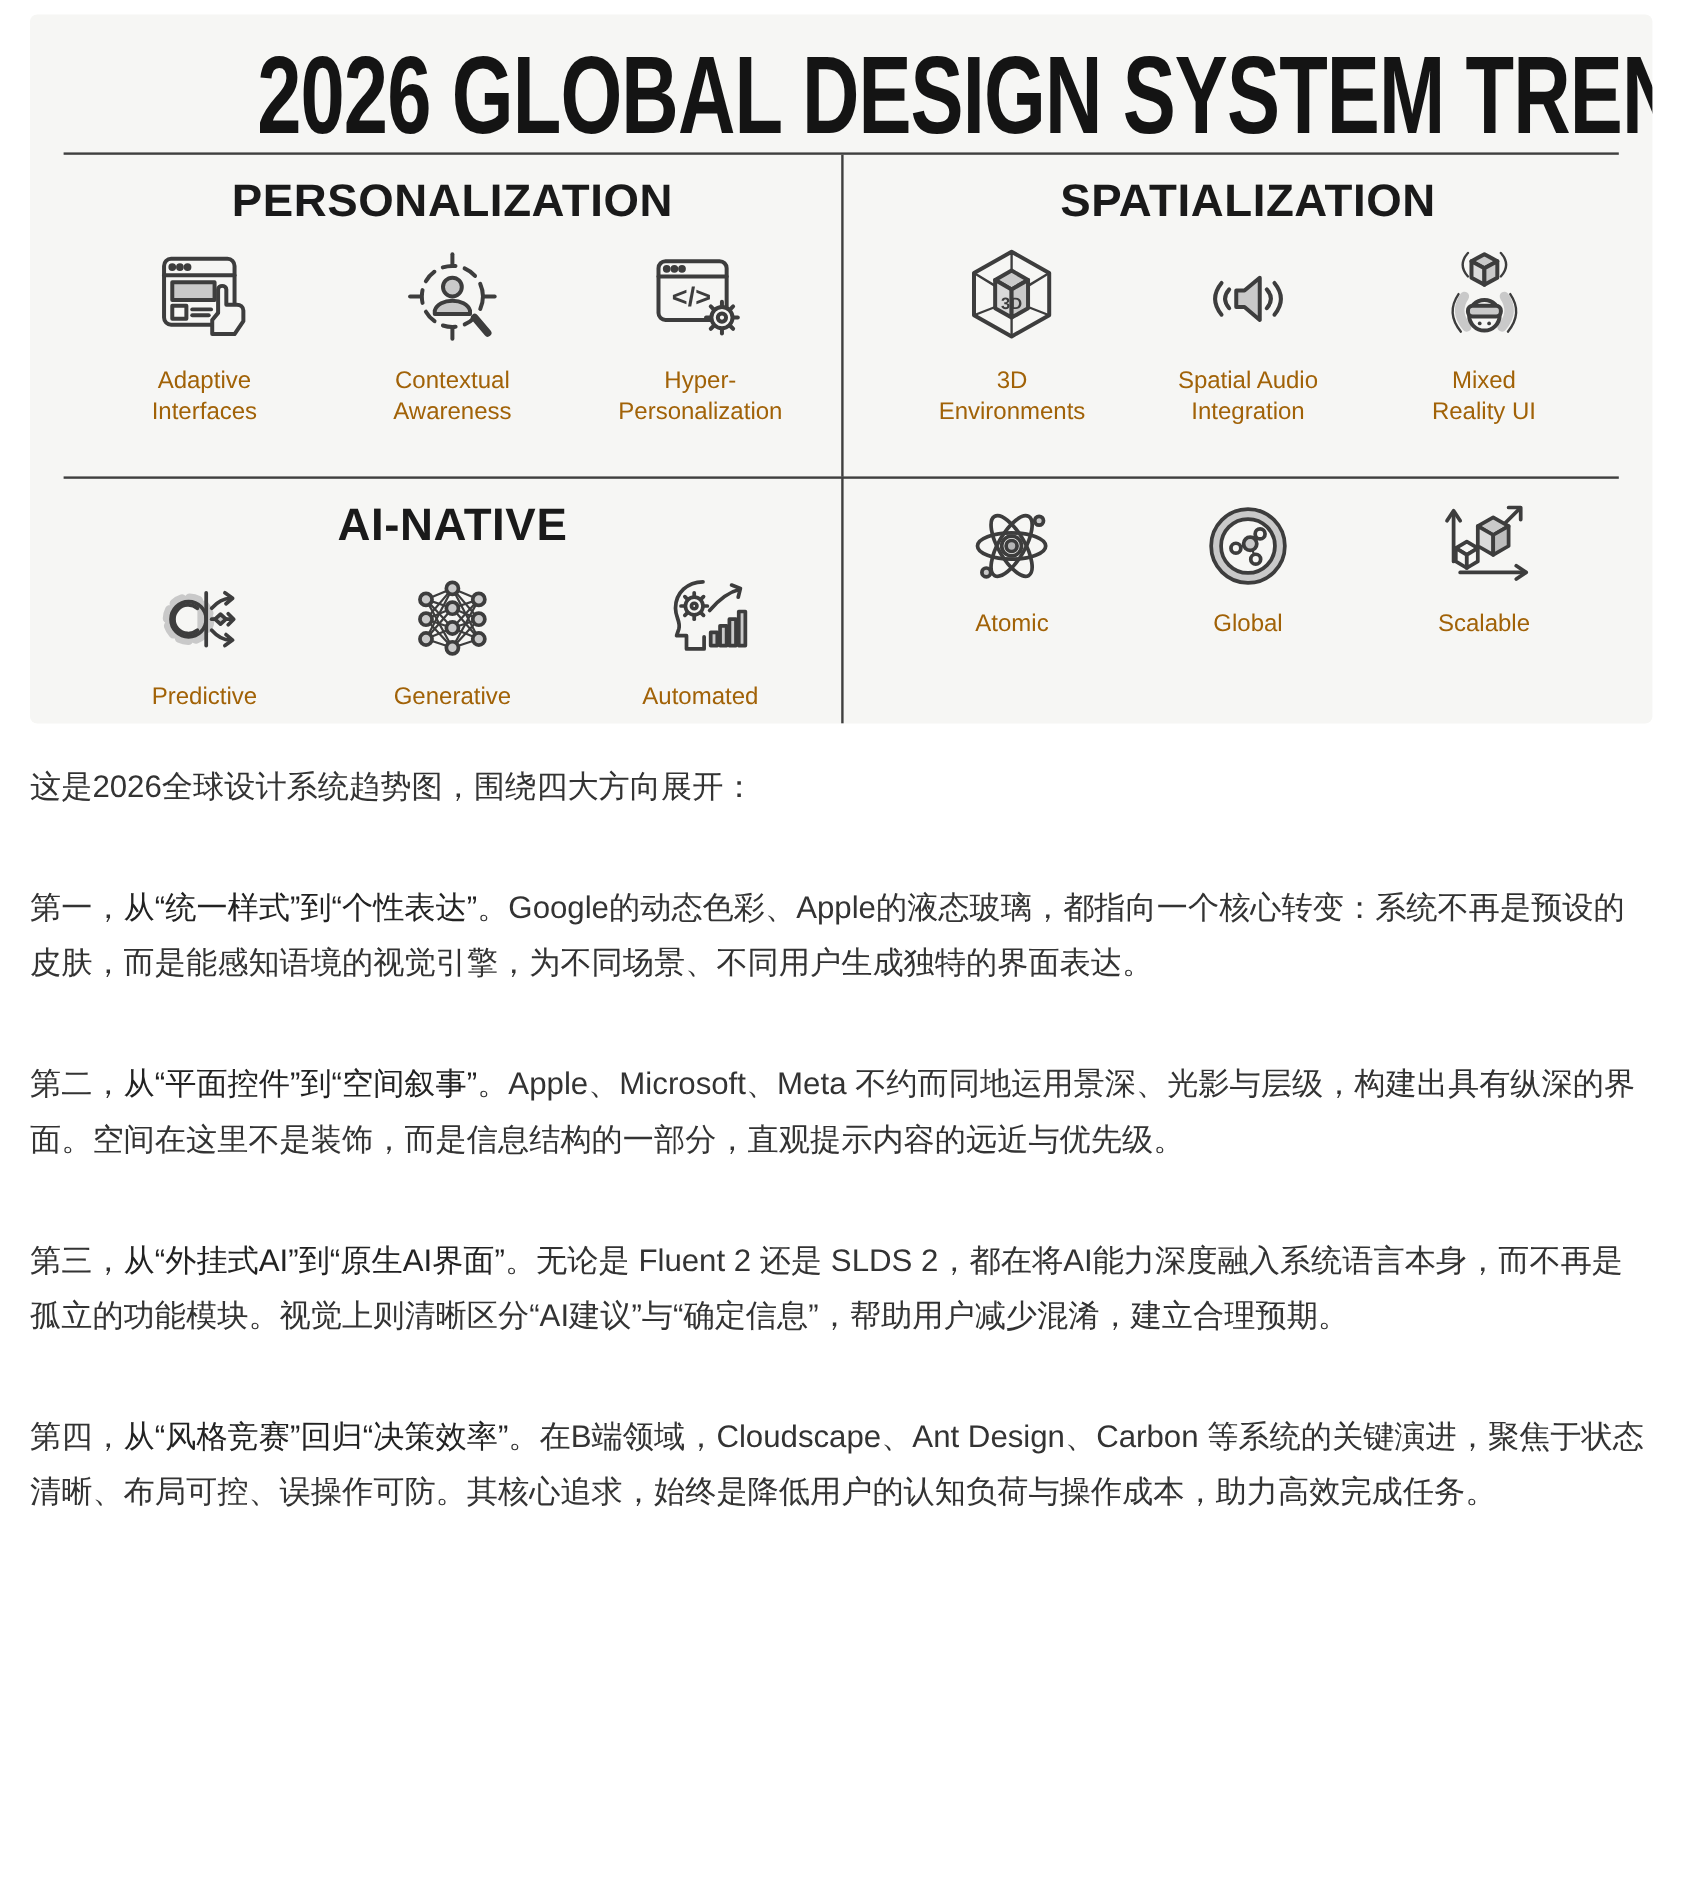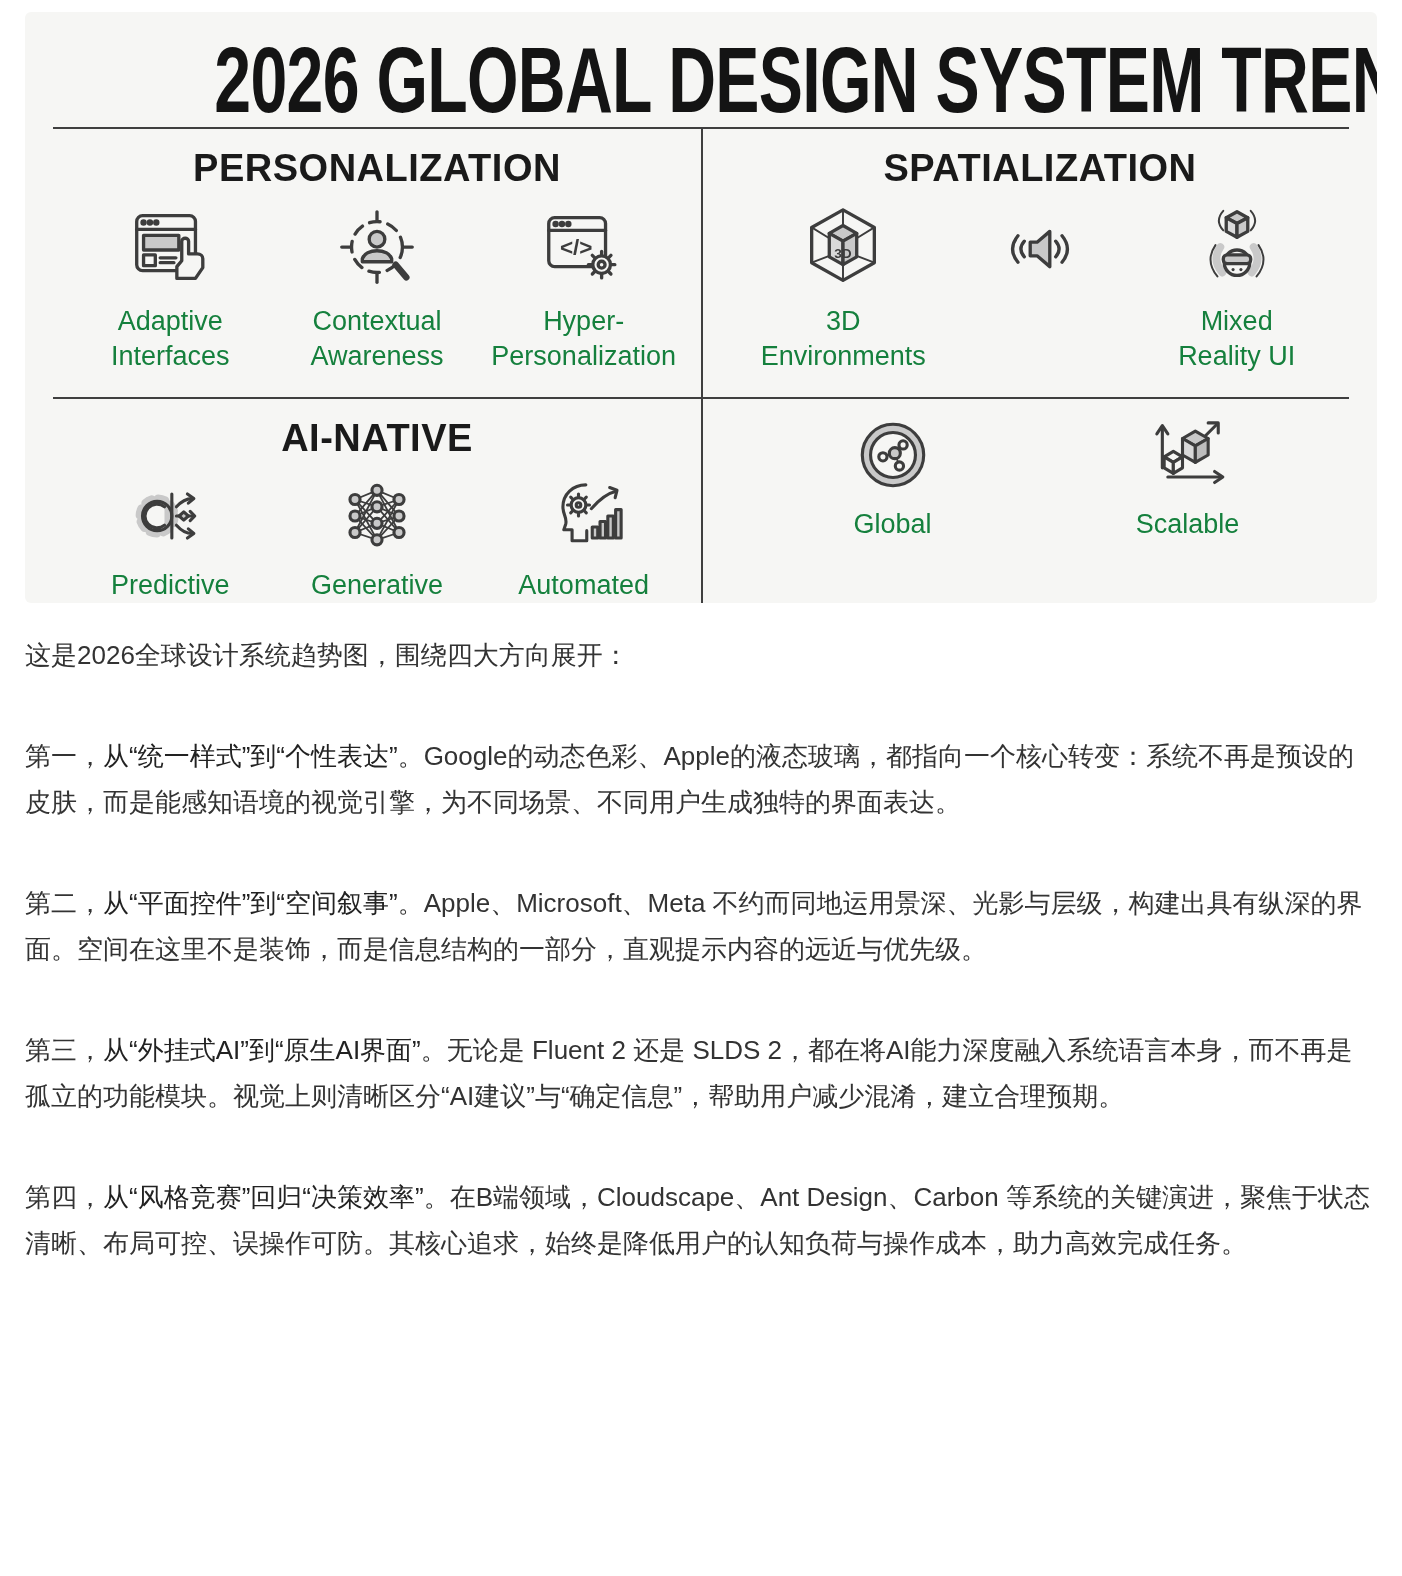--- a/index.html
+++ b/index.html
@@ -32,21 +32,21 @@
   .q-head{
     margin:18px 0 0;text-align:center;
     font-size:38px;font-weight:700;color:#1a1a1a;letter-spacing:.5px;
   }
   .items{display:flex;justify-content:space-around;align-items:flex-start;margin-top:12px;padding:0 14px;}
   .item{display:flex;flex-direction:column;align-items:center;width:33%;}
   .item svg{width:94px;height:94px;flex:none;}
   .q-bottom .item svg{width:88px;height:88px;}
   .cap{
     margin-top:8px;text-align:center;
-    font-size:27px;line-height:1.3;color:#15803d;
+    font-size:20px;line-height:1.3;color:#a16207;
   }
   .cap span{display:block;}
   .cap span:empty{display:none;}
   
   .ic{fill:none;stroke:#3d3d3d;stroke-width:3.4;stroke-linecap:round;stroke-linejoin:round;}
   .ic .fillg{fill:#c9c9c9;}
   .ic .fillw{fill:#f6f6f4;}
   .ic .thin{stroke-width:2;}
   .ic text{stroke:none;fill:#3d3d3d;font-family:"Liberation Sans",sans-serif;font-weight:700;}
   
@@ -153,20 +153,24 @@
           </div>
         </div>
         <div class="item">
           <svg class="ic" viewBox="0 0 96 96">
             <path class="fillg" d="M58 30 L45 41 H38 V55 H45 L58 66 Z"></path>
             <path d="M64 40 q7 8 0 16"></path>
             <path d="M70.5 34.5 q11 13.5 0 27"></path>
             <path d="M32 40 q-7 8 0 16"></path>
             <path d="M25.5 34.5 q-11 13.5 0 27"></path>
           </svg>
+          <div class="cap">
+            <span>Spatial Audio</span>
+            <span>Integration</span>
+          </div>
         </div>
         <div class="item">
           <svg class="ic" viewBox="0 0 96 96">
             <path d="M34 9 q-9 10 0 20" class="thin"></path>
             <path d="M62 9 q9 10 0 20" class="thin"></path>
             <polygon class="fillg" points="48,10 59,16 48,22 37,16"></polygon>
             <polygon points="37,16 48,22 48,36 37,30" fill="#dcdcdc"></polygon>
             <polygon class="fillg" points="59,16 48,22 48,36 59,30"></polygon>
             <path d="M31 46 q-9 13 2 26" stroke="#c9c9c9" stroke-width="8"></path>
             <path d="M65 46 q9 13 -2 26" stroke="#c9c9c9" stroke-width="8"></path>
@@ -278,20 +282,35 @@
 
           </div>
         </div>
       </div>
     </div>
 
     <div class="q q-right q-bottom">
       <div class="items">
         <div class="item">
           <svg class="ic" viewBox="0 0 96 96">
+            <ellipse cx="48" cy="48" rx="31" ry="12"></ellipse>
+            <ellipse cx="48" cy="48" rx="31" ry="12" transform="rotate(60 48 48)"></ellipse>
+            <ellipse cx="48" cy="48" rx="31" ry="12" transform="rotate(-60 48 48)"></ellipse>
+            <circle cx="48" cy="48" r="9" class="fillw"></circle>
+            <circle cx="48" cy="48" r="5" fill="#b5b5b5"></circle>
+            <circle cx="73" cy="25" r="4" class="fillg"></circle>
+            <circle cx="25" cy="72" r="4" class="fillg"></circle>
+          </svg>
+          <div class="cap">
+            <span>Atomic</span>
+
+          </div>
+        </div>
+        <div class="item">
+          <svg class="ic" viewBox="0 0 96 96">
             <circle cx="48" cy="48" r="29" stroke="#c9c9c9" stroke-width="9"></circle>
             <circle cx="48" cy="48" r="33.5"></circle>
             <circle cx="48" cy="48" r="24.5"></circle>
             <line x1="50" y1="46" x2="37" y2="50" class="thin"></line>
             <line x1="50" y1="46" x2="59" y2="37" class="thin"></line>
             <line x1="50" y1="46" x2="55" y2="60" class="thin"></line>
             <circle cx="50" cy="46" r="6" class="fillg"></circle>
             <circle cx="37" cy="50" r="4.5" class="fillw"></circle>
             <circle cx="59" cy="37" r="4.5" class="fillw"></circle>
             <circle cx="55" cy="60" r="4.5" class="fillw"></circle>

